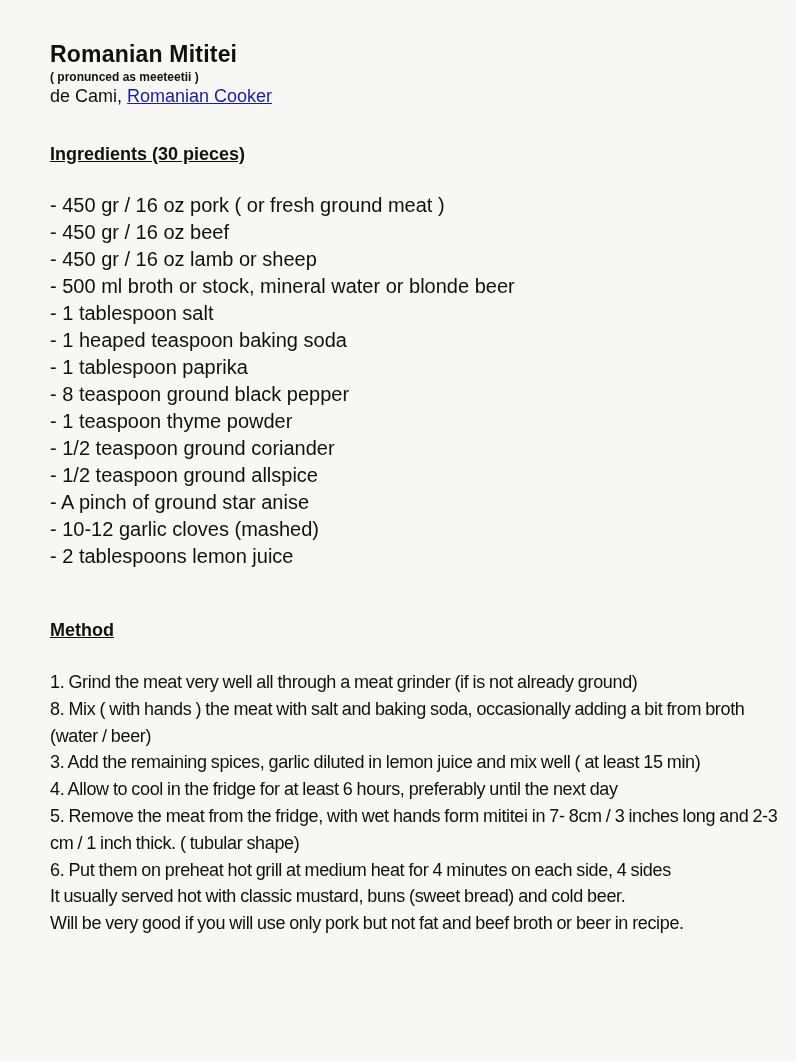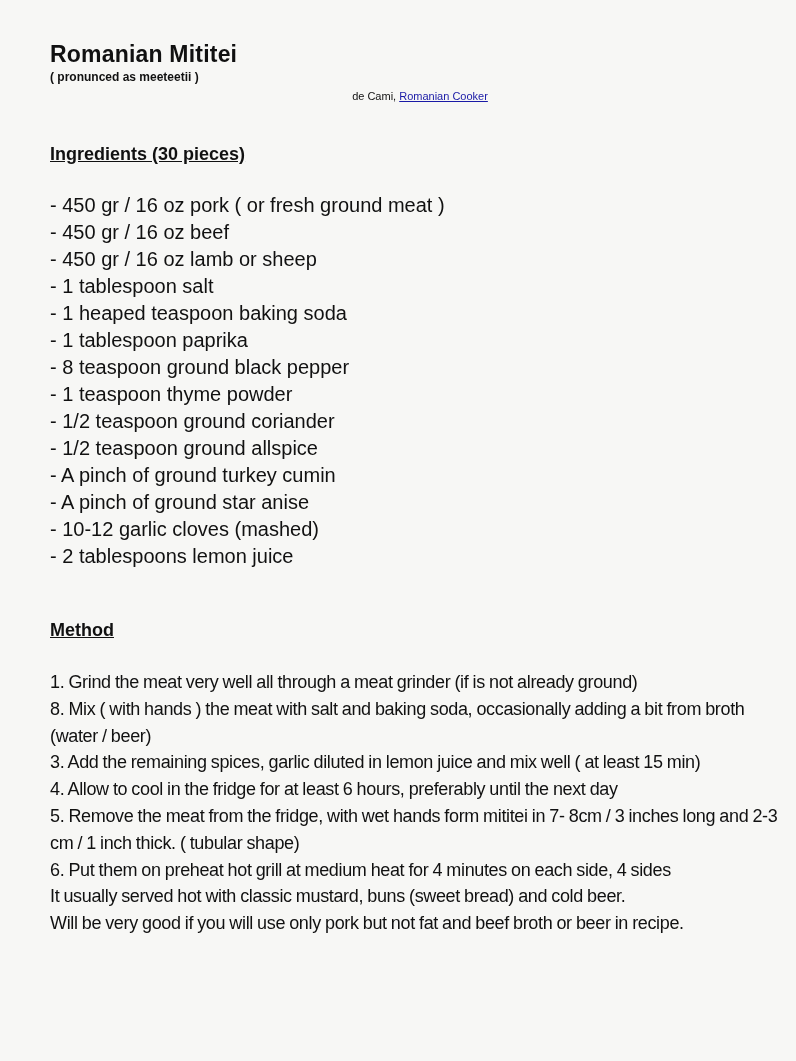--- a/index.html
+++ b/index.html
@@ -28,24 +28,23 @@
       margin: 0;
       letter-spacing: 0.2px;
     }
     .subtitle {
       font-size: 12px;
       line-height: 18px;
       margin: 0;
       font-weight: bold;
     }
     .byline {
-      font-size: 11px;
+      font-size: 18px;
       line-height: 20px;
       margin: 0;
-      text-align: center;
     }
     .byline a {
       color: #1a1aa6;
       text-decoration: underline;
     }
     .section-heading {
       font-size: 18px;
       text-decoration: underline;
       line-height: 26px;
       margin: 0;
@@ -96,28 +95,28 @@
   <h1 class="title">Romanian Mititei</h1>
   <p class="subtitle">( pronunced as meeteetii  )</p>
   <p class="byline"><span>de Cami, </span><a href="#">Romanian Cooker</a></p>
 
   <h2 class="section-heading ingredients-heading">Ingredients (30 pieces)</h2>
 
   <ul class="ingredients-list">
     <li>- 450 gr / 16 oz pork ( or fresh ground meat )</li>
     <li>- 450 gr / 16 oz beef</li>
     <li>- 450 gr / 16 oz lamb or sheep</li>
+    <li>- 500 ml broth or stock, mineral water or blonde beer</li>
     <li>- 1 tablespoon salt</li>
     <li>- 1 heaped teaspoon baking soda</li>
     <li>- 1 tablespoon paprika</li>
     <li>- 8 teaspoon ground black pepper</li>
     <li>- 1 teaspoon thyme powder</li>
     <li>- 1/2 teaspoon ground coriander</li>
     <li>- 1/2 teaspoon ground allspice</li>
-    <li>- A pinch of ground turkey cumin</li>
     <li>- A pinch of ground star anise</li>
     <li>- 10-12 garlic cloves (mashed)</li>
     <li>- 2 tablespoons lemon juice</li>
   </ul>
 
   <h2 class="section-heading method-heading">Method</h2>
 
   <div class="method-body">
     <p>1. Grind the meat very well all through a meat grinder (if is not already ground)</p>
     <p>8. Mix ( with hands ) the meat with salt and baking soda, occasionally adding a bit from broth (water / beer)</p>

